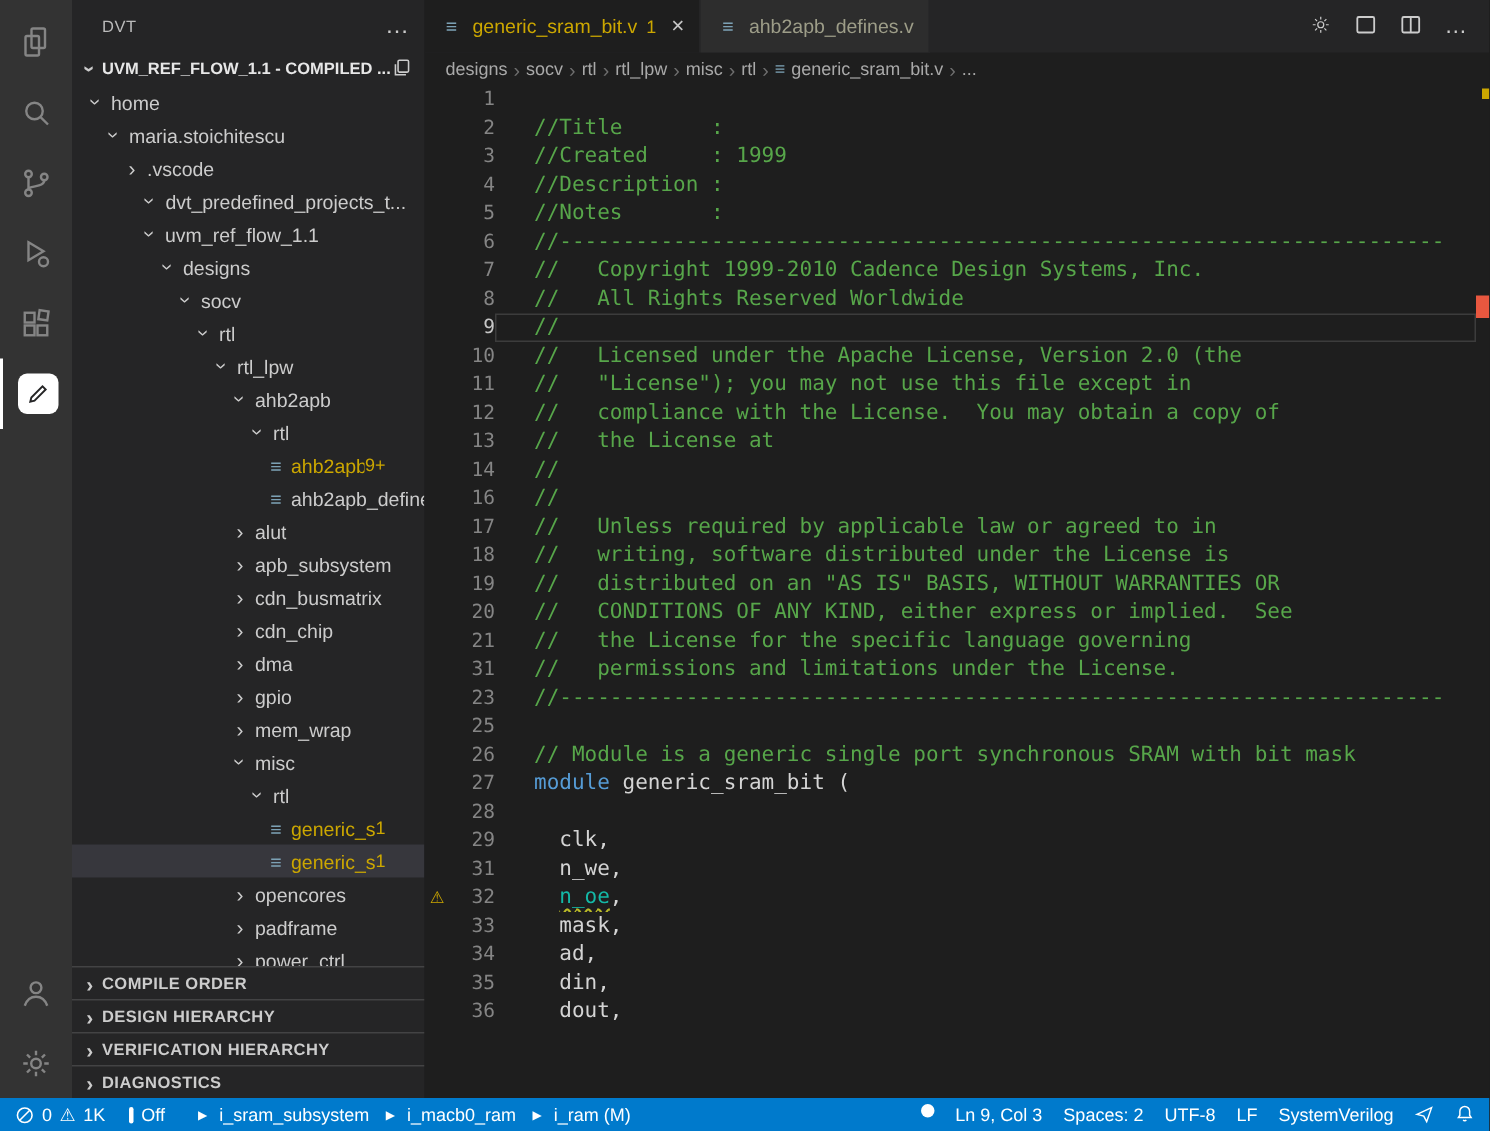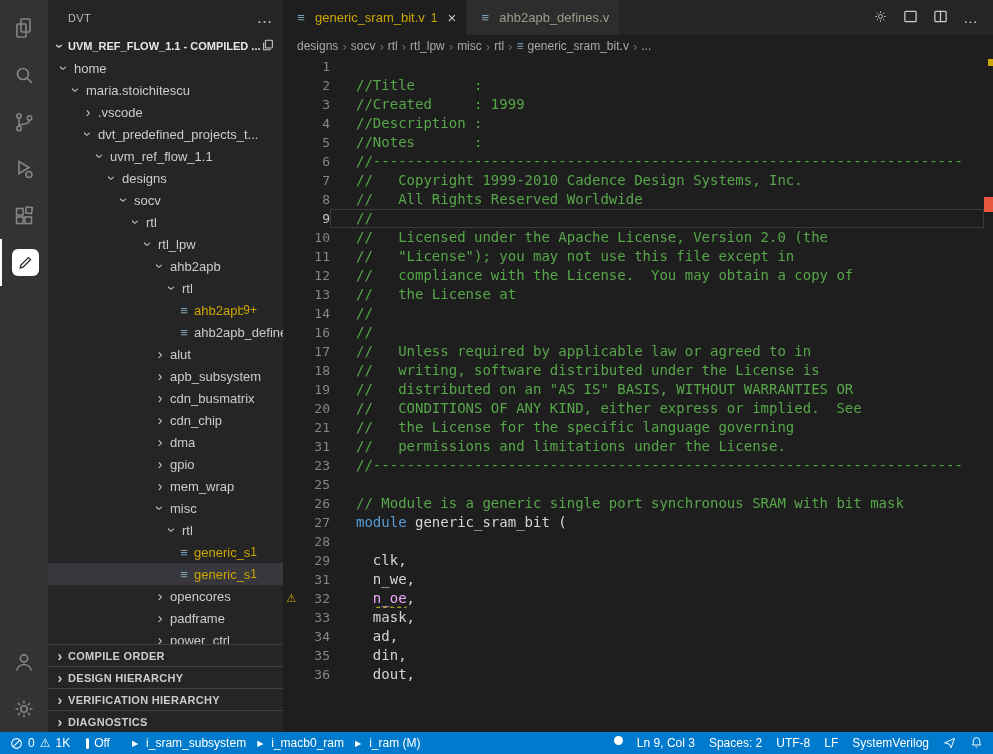--- a/index.html
+++ b/index.html
@@ -52,21 +52,21 @@
 
   .editor{flex:1;position:relative;overflow:hidden;font-family:"DejaVu Sans Mono","Liberation Mono",monospace;font-size:14px}
   .code-line{display:flex;height:19px;line-height:19px;position:relative}
   .glyph{width:17px;flex:none;text-align:center;color:#cca700;font-size:11px;font-family:"DejaVu Sans",sans-serif}
   .lnum{width:30px;flex:none;text-align:right;color:#858585;font-size:13px}
   .code-line.current .lnum{color:#c6c6c6}
   .ltext{padding-left:26px;white-space:pre;color:#d4d4d4;overflow:hidden}
   .code-line.current::after{content:"";position:absolute;left:47px;right:9px;top:0;bottom:0;border:1px solid #3c3c3c;pointer-events:none}
   .tc{color:#57a64a}.tp{color:#d4d4d4}.tk{color:#569cd6}.tn{color:#b5cea8}
   .tl{color:#57a64a;text-decoration:underline}
-  .tw{color:#f0abfc;text-decoration:underline wavy #b9b927;text-underline-offset:3px}
+  .tw{color:#14b8a6;text-decoration:underline wavy #b9b927;text-underline-offset:3px}
   .ruler-mark{position:absolute;pointer-events:none}
 
   
   .status-bar{height:22px;flex:none;background:#007acc;color:#fff;display:flex;align-items:center;padding:0 10px;font-size:12px;gap:16px}
   .sb-item{display:flex;align-items:center;gap:5px;cursor:pointer;white-space:nowrap}
   .sb-right{margin-left:auto;display:flex;align-items:flex-start;gap:14px}
   .bar-ic{width:3px;height:11px;background:#fff;border-radius:1.5px;display:inline-block}
   .dot-ic{width:9px;height:9px;border-radius:50%;background:#fff;display:inline-block}
   .play-ic{font-size:8px;color:#fff;margin:0 3px 0 6px}
   .warn-glyph{font-family:"DejaVu Sans",sans-serif;font-size:12px}
@@ -154,21 +154,21 @@
             <span class="tree-label">home</span>
           </div>
           <div class="tree-row" style="padding-left: 20px;">
             <span class="chev down">›</span>
             <span class="tree-label">maria.stoichitescu</span>
           </div>
           <div class="tree-row" style="padding-left: 32px;">
             <span class="chev">›</span>
             <span class="tree-label">.vscode</span>
           </div>
-          <div class="tree-row" style="padding-left: 32px;">
+          <div class="tree-row" style="padding-left: 32px; justify-content: center;">
             <span class="chev down">›</span>
             <span class="tree-label">dvt_predefined_projects_t...</span>
           </div>
           <div class="tree-row" style="padding-left: 44px;">
             <span class="chev down">›</span>
             <span class="tree-label">uvm_ref_flow_1.1</span>
           </div>
           <div class="tree-row" style="padding-left: 56px;">
             <span class="chev down">›</span>
             <span class="tree-label">designs</span>

